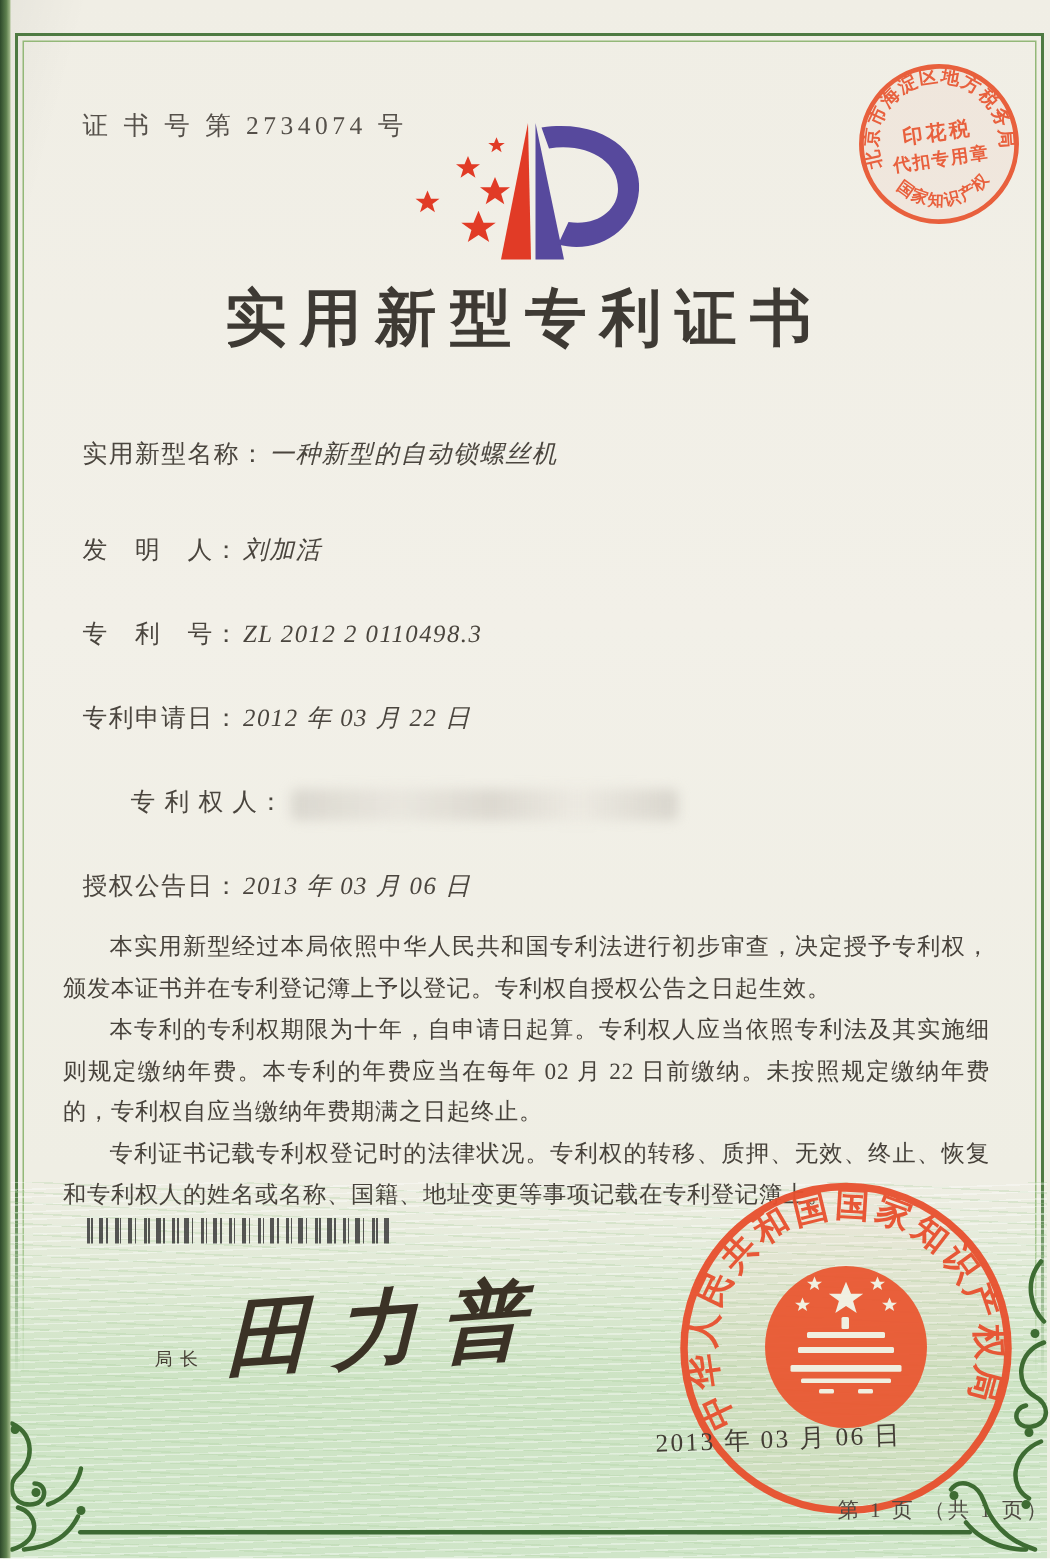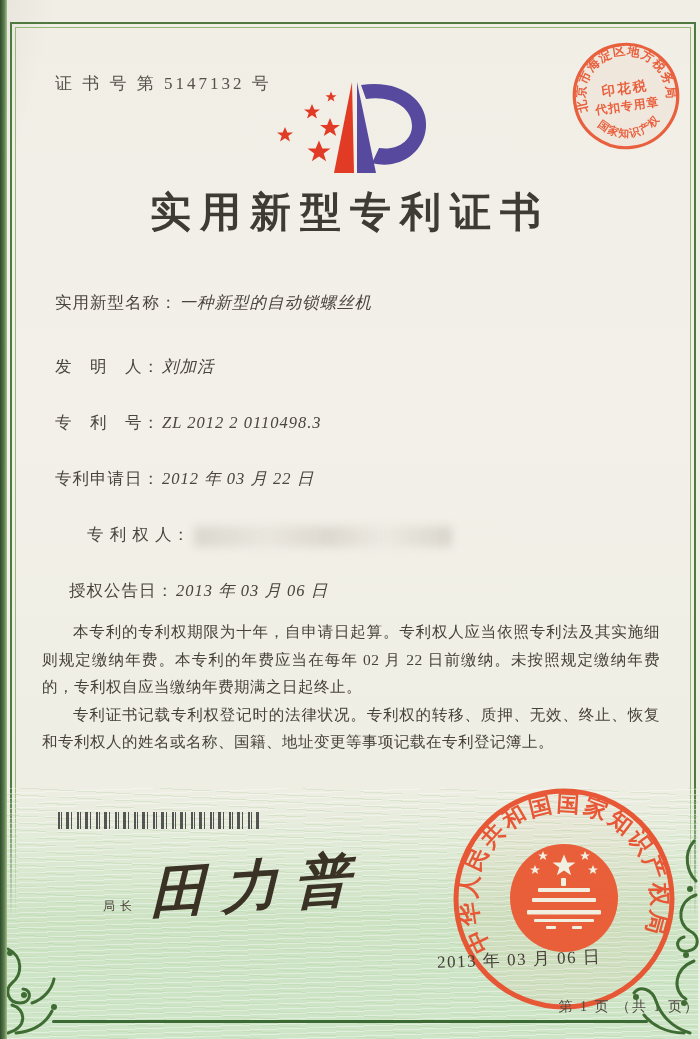--- a/index.html
+++ b/index.html
@@ -32,21 +32,21 @@
     transform:rotate(-8deg); opacity:.92; z-index:3; }
 
   .doc-title { position:absolute; left:0; top:185px; width:700px; text-align:center;
     font-size:41px; font-weight:bold; color:#3e3a34; letter-spacing:9px; z-index:2; }
 
   .fields { position:absolute; left:55px; top:0; z-index:3; }
   .field-row { position:absolute; left:0; white-space:nowrap; font-size:16.5px;
     color:#4a453e; letter-spacing:1px; }
   .field-row .val { margin-left:2px;font-style:italic; }
   .row1 { top:292px; } .row2 { top:356px; } .row3 { top:412px; }
-  .row4 { top:468px; } .row5 { top:524px;margin-left:32px; } .row6 { top:580px;margin-left:14px; }
+  .row4 { top:468px; } .row5 { top:524px;margin-left:32px; } .row6 { top:580px; }
 
   .redact-blur { display:inline-block; vertical-align:middle; width:258px; height:21px;
     margin-left:4px; border-radius:4px;
     background:linear-gradient(90deg, rgba(196,192,184,.5), rgba(232,229,221,.9) 28%,
       rgba(203,198,190,.55) 52%, rgba(236,233,225,.95) 74%, rgba(188,183,175,.45));
     filter:blur(4px); }
 
   .body-text { position:absolute; left:42px; top:618px; width:618px; z-index:3;
     font-size:15.5px; line-height:27.5px; color:#47423b; text-align:justify; }
   .body-text p { text-indent:2em; letter-spacing:.5px; }
@@ -91,21 +91,21 @@
 <body>
 
 <div class="page">
 
   <div class="binding"></div>
 
   <div class="frame">
     <div class="frame-inner"></div>
   </div>
 
-  <div class="cert-number">证 书 号 第 5147132 号</div>
+  <div class="cert-number">证 书 号 第 2734074 号</div>
 
   <svg class="logo" viewBox="0 0 172 110">
     <polygon points="84,6 66,97 86,97" fill="#e13b26"></polygon>
     <polygon points="89,6 89,97 108,97" fill="#57499d"></polygon>
     <path d="M93,9 C136,3 160,27 158,51 C156,78 130,94 104,87 L111,72 C130,75 144,64 144,50 C144,31 123,19 98,23 Z" fill="#57499d"></path>
     <g fill="#e13b26">
       <path transform="translate(63,21) scale(0.55)" d="M0,-10 L2.9,-3.1 10,-3.1 4.1,1.2 6.2,8.1 0,4 -6.2,8.1 -4.1,1.2 -10,-3.1 -2.9,-3.1 Z"></path>
       <path transform="translate(44,36) scale(0.8)" d="M0,-10 L2.9,-3.1 10,-3.1 4.1,1.2 6.2,8.1 0,4 -6.2,8.1 -4.1,1.2 -10,-3.1 -2.9,-3.1 Z"></path>
       <path transform="translate(62,52) scale(1.0)" d="M0,-10 L2.9,-3.1 10,-3.1 4.1,1.2 6.2,8.1 0,4 -6.2,8.1 -4.1,1.2 -10,-3.1 -2.9,-3.1 Z"></path>
       <path transform="translate(17,59) scale(0.8)" d="M0,-10 L2.9,-3.1 10,-3.1 4.1,1.2 6.2,8.1 0,4 -6.2,8.1 -4.1,1.2 -10,-3.1 -2.9,-3.1 Z"></path>
@@ -144,20 +144,21 @@
     </div>
     <div class="field-row row5">
       <span class="lbl">专 利 权 人：</span><span class="redact-blur"></span>
     </div>
     <div class="field-row row6">
       <span class="lbl">授权公告日：</span><span class="val">2013 年 03 月 06 日</span>
     </div>
   </div>
 
   <div class="body-text">
+    <p>本实用新型经过本局依照中华人民共和国专利法进行初步审查，决定授予专利权，颁发本证书并在专利登记簿上予以登记。专利权自授权公告之日起生效。</p>
     <p>本专利的专利权期限为十年，自申请日起算。专利权人应当依照专利法及其实施细则规定缴纳年费。本专利的年费应当在每年 02 月 22 日前缴纳。未按照规定缴纳年费的，专利权自应当缴纳年费期满之日起终止。</p>
     <p>专利证书记载专利权登记时的法律状况。专利权的转移、质押、无效、终止、恢复和专利权人的姓名或名称、国籍、地址变更等事项记载在专利登记簿上。</p>
   </div>
 
   <div class="barcode"></div>
 
   <div class="green-band"></div>
 
   <div class="director">局长</div>
   <div class="signature">田力普</div>

